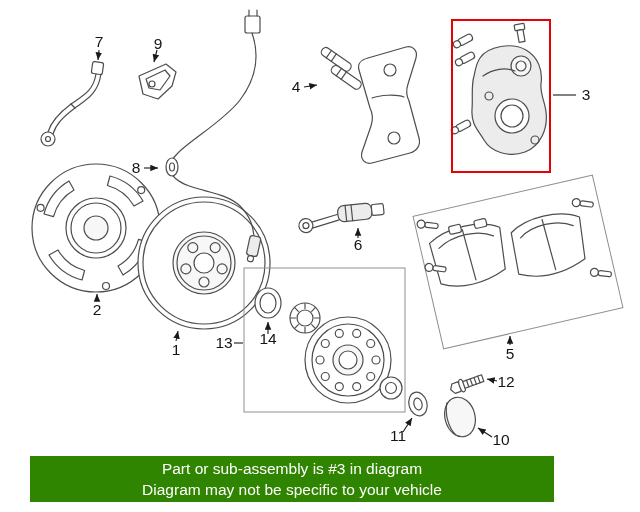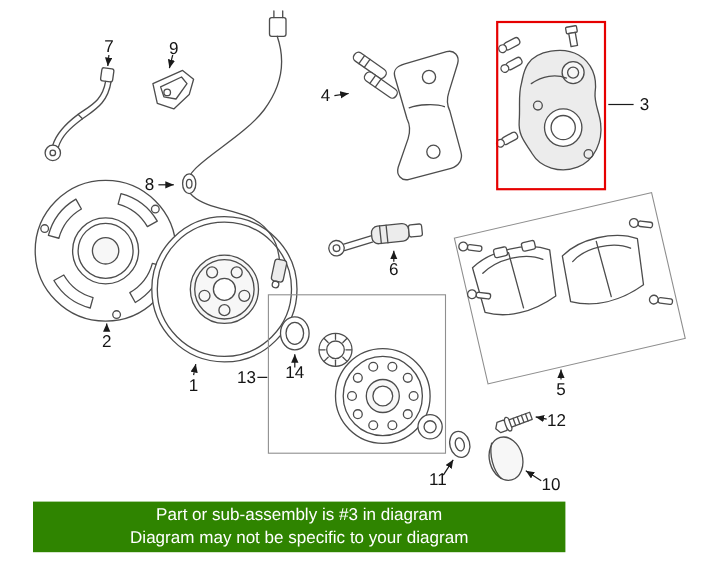--- a/index.html
+++ b/index.html
@@ -6,21 +6,21 @@
   .page{position:relative;width:640px;height:512px;background:#fff;font-family:"Liberation Sans",sans-serif;overflow:hidden;}
   svg{display:block;}
   .ln{stroke:#4d4d4d;stroke-width:1.2;fill:none;stroke-linejoin:round;stroke-linecap:round;}
   .fw{fill:#ffffff;}
   .fg{fill:#ececec;}
   .fl{fill:#f7f7f7;}
   .thin{stroke:#8f8f8f;stroke-width:1;fill:none;}
   .callout line{stroke:#1a1a1a;stroke-width:1.1;}
   .lbl{font:15.5px "Liberation Sans",sans-serif;fill:#141414;text-anchor:middle;}
   .hl{fill:none;stroke:var(--hl,#e60000);stroke-width:2;}
-  .banner{position:absolute;left:30px;top:456px;width:484px;height:46px;
+  .banner{position:absolute;left:30px;top:456px;width:524px;height:46px;
           background:var(--banner-bg,#2f8400);color:var(--banner-fg,#ffffff);
           display:flex;flex-direction:column;align-items:center;justify-content:center;
           line-height:21px;font-size:15.5px;}
 </style>
 </head>
 <body>
 
 <div class="page">
   <svg width="640" height="455" viewBox="0 0 640 455">
     <defs>
@@ -260,15 +260,15 @@
       <text class="lbl" x="268" y="344">14</text>
       <text class="lbl" x="510" y="359">5</text>
       <text class="lbl" x="506" y="387">12</text>
       <text class="lbl" x="398" y="441">11</text>
       <text class="lbl" x="501" y="445">10</text>
     </g>
   </svg>
 
   <div class="banner">
     <div>Part or sub-assembly is #3 in diagram</div>
-    <div>Diagram may not be specific to your diagram</div>
+    <div>Diagram may not be specific to your vehicle</div>
   </div>
 </div>
 
 </body></html>

